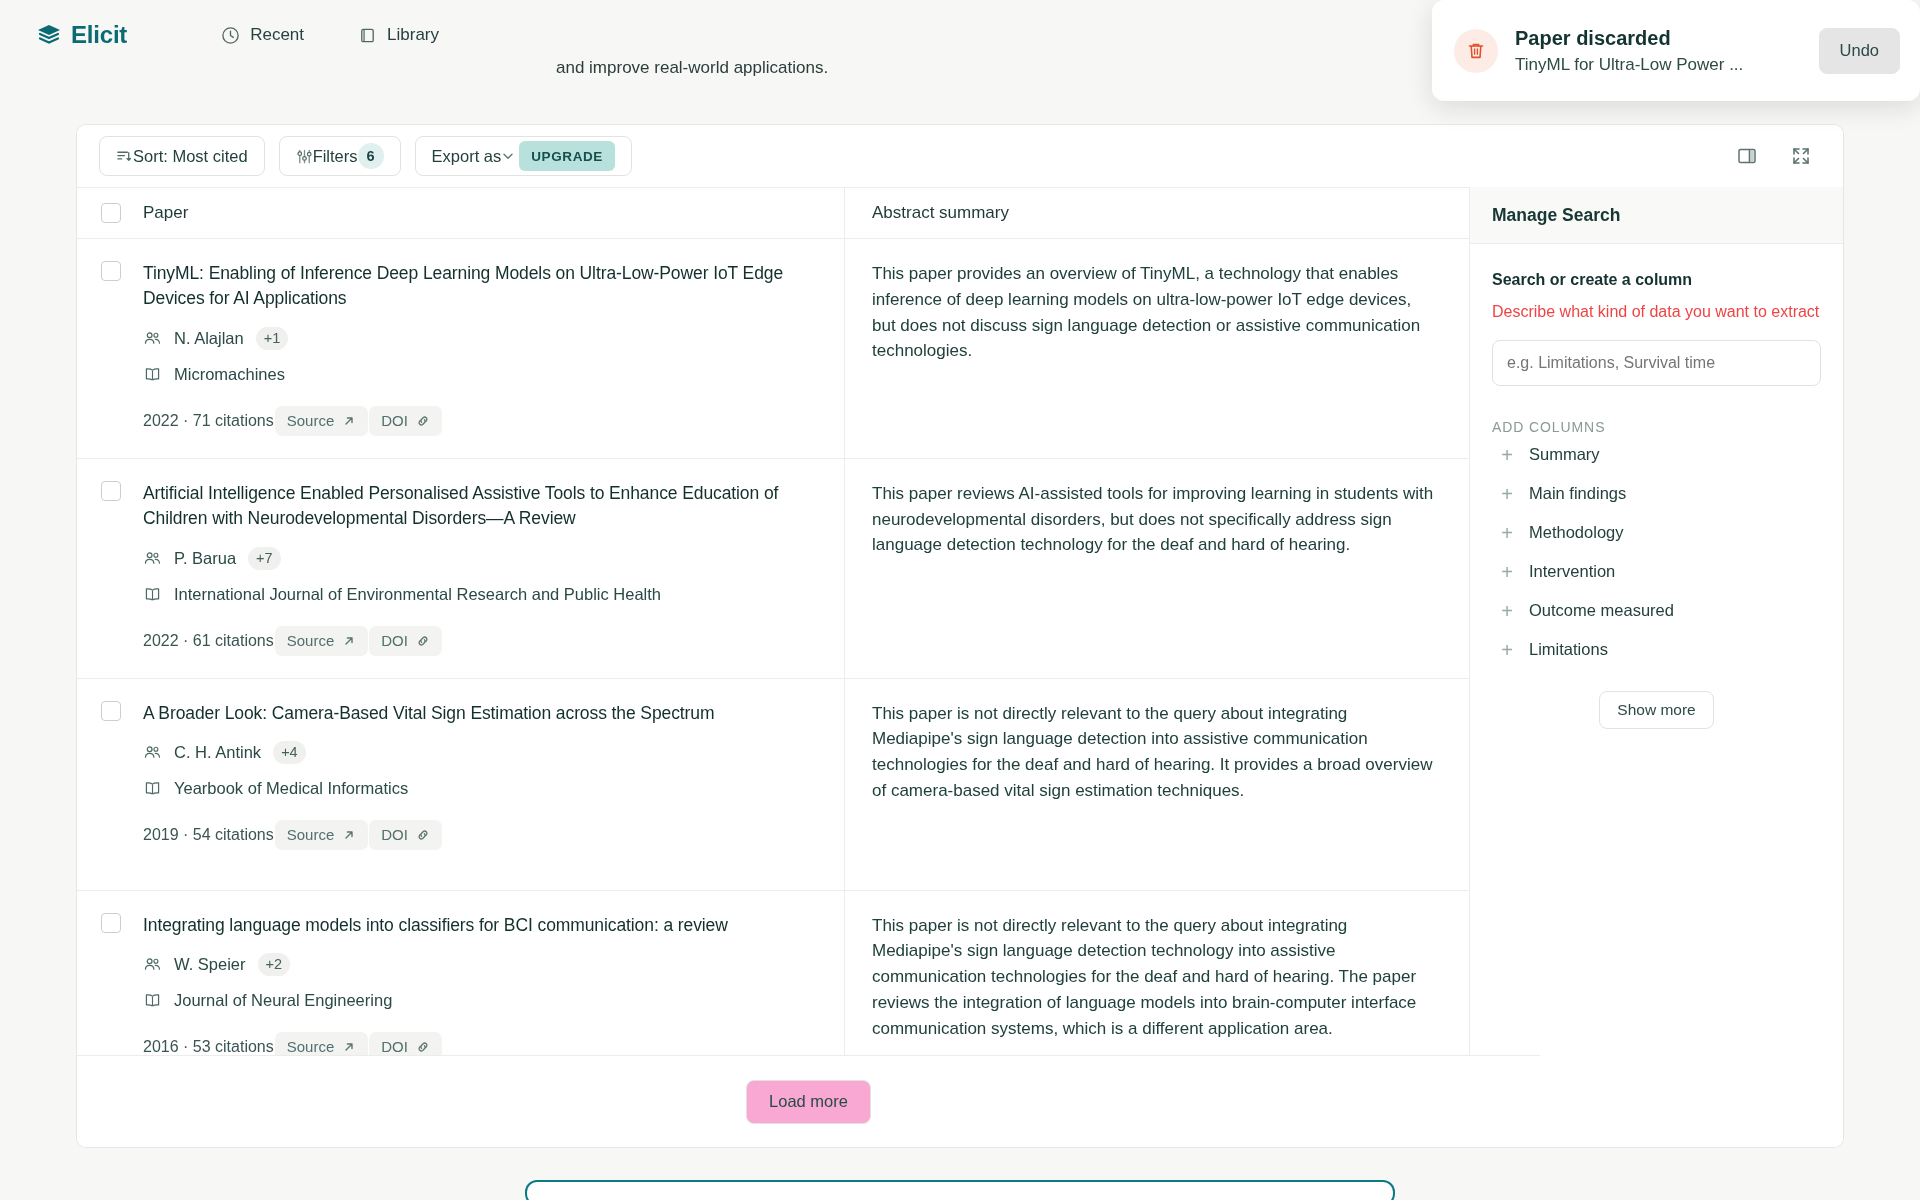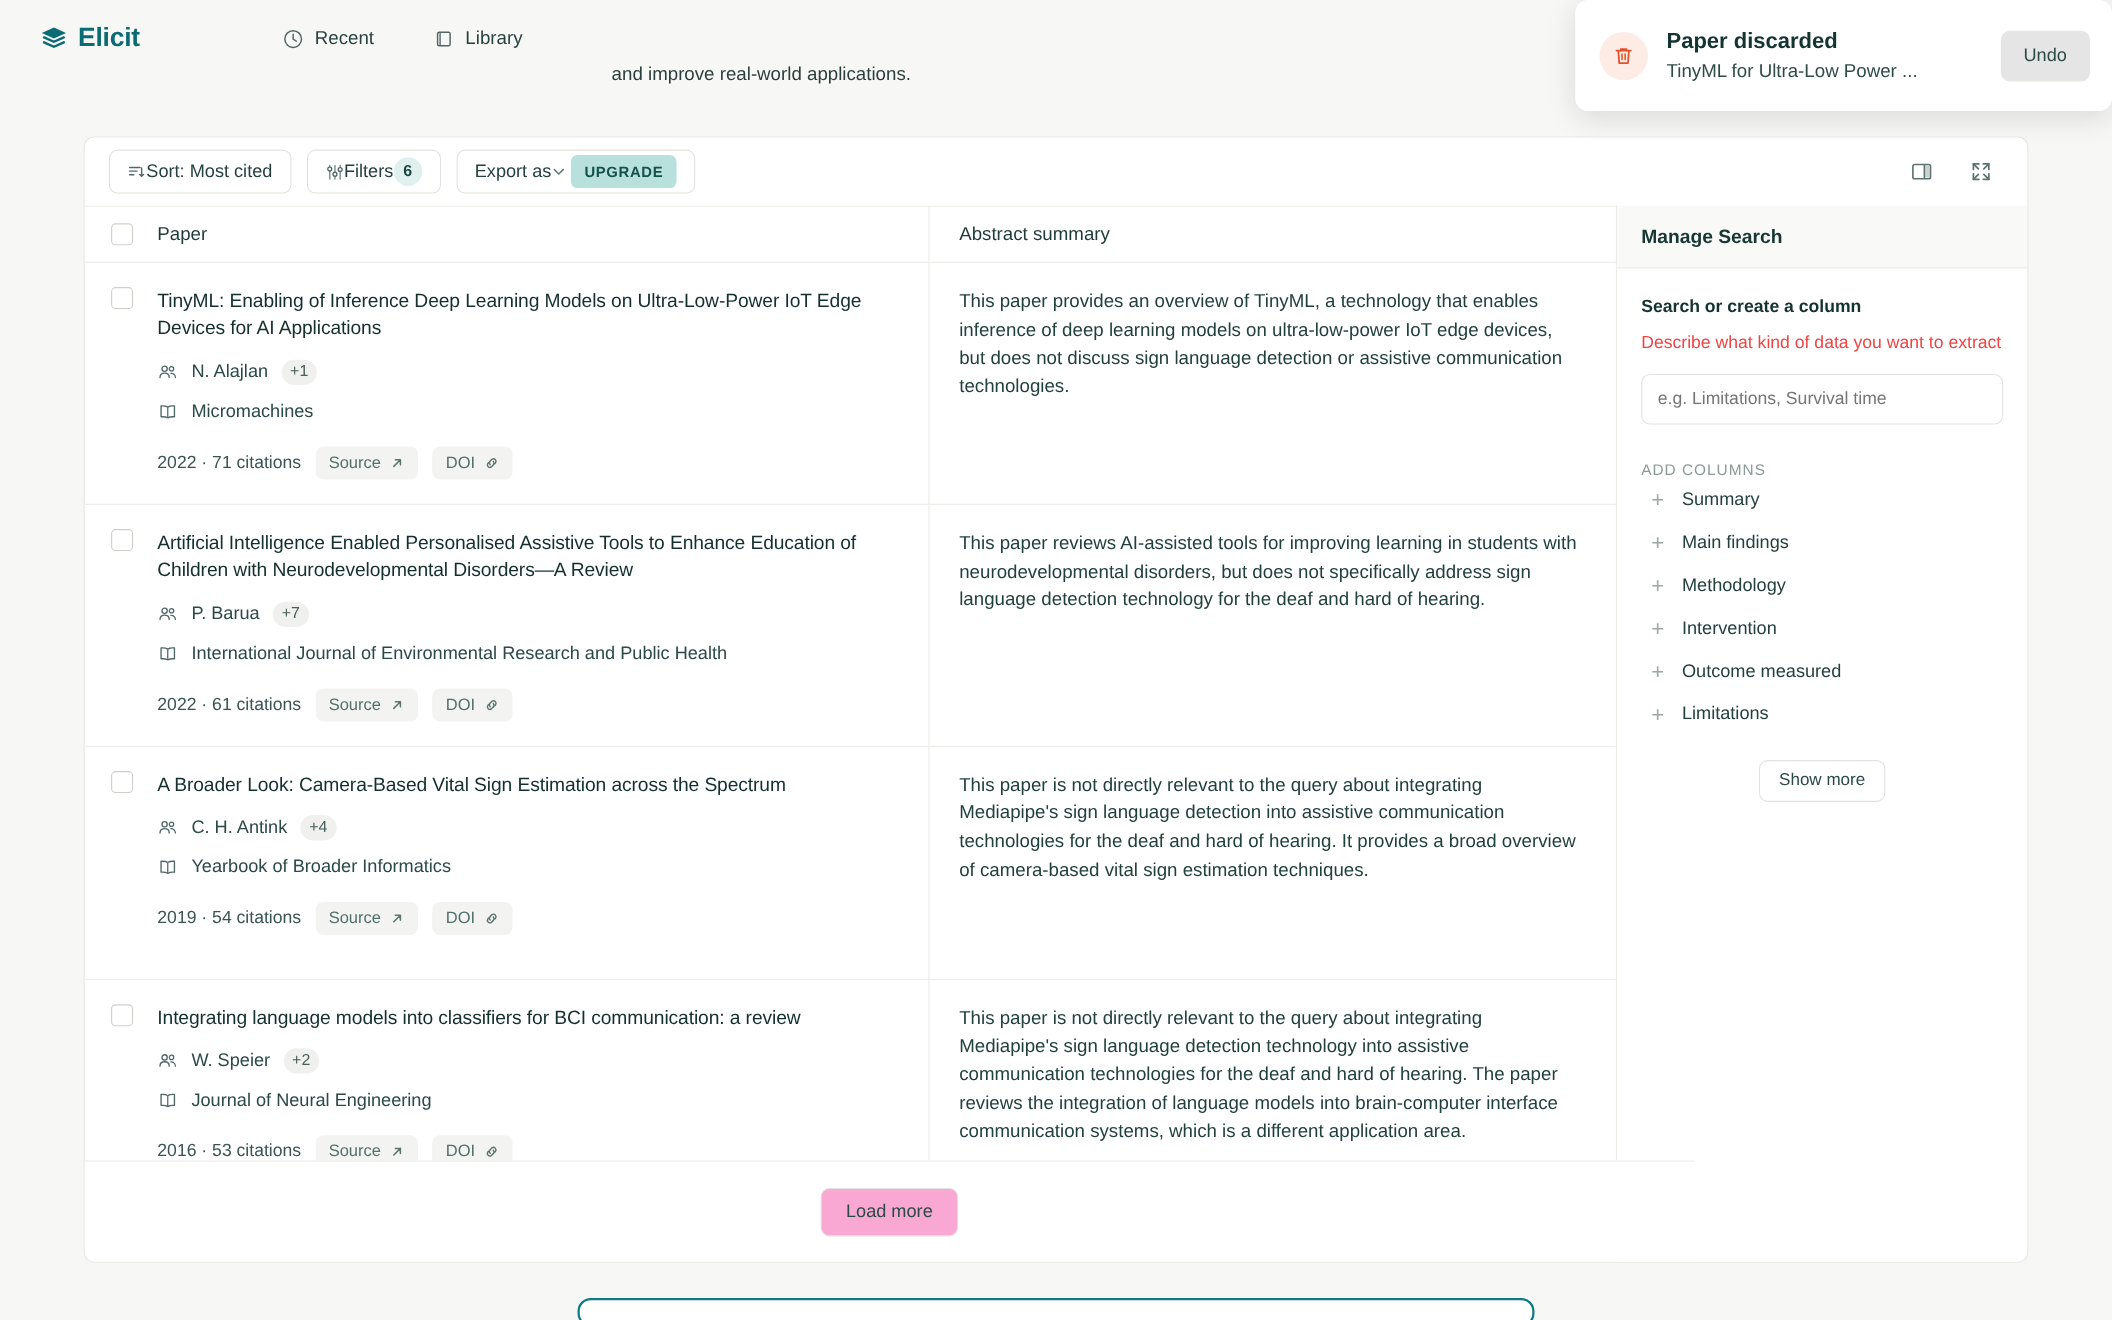--- a/index.html
+++ b/index.html
@@ -8,21 +8,21 @@
     font-family: "Liberation Sans", sans-serif;
     background: #f7f7f5;
     color: #1f3d3a;
     overflow: hidden;
   }
   .page { position: relative; width: 1920px; height: 1200px; }
 
   
   .topnav {
     position: absolute; top: 0; left: 0; width: 1920px; height: 70px;
-    display: flex; align-items: center; padding-left: 36px; gap: 60px;
+    display: flex; align-items: center; padding-left: 36px; gap: 24px;
     background: #f7f7f5;
   }
   .brand { display: flex; align-items: center; gap: 9px; }
   .brand-name { font-size: 24px; font-weight: 700; color: #0b6b74; letter-spacing: -0.2px; }
   .navlink {
     display: flex; align-items: center; gap: 10px;
     font-size: 17px; color: #26413f; padding: 6px 10px; border-radius: 8px;
   }
   .nav-group { display: flex; align-items: center; gap: 34px; margin-left: 60px; }
   .ic { display: inline-flex; align-items: center; justify-content: center; }
@@ -101,21 +101,21 @@
     letter-spacing: -0.1px;
   }
   .meta-line { display: flex; align-items: center; gap: 12px; margin-top: 15px; }
   .meta-text { font-size: 16.5px; color: #2b4a46; }
   .plus-badge {
     display: inline-flex; align-items: center; justify-content: center;
     height: 23px; min-width: 30px; padding: 0 8px;
     background: #f0f0ee; border-radius: 12px;
     font-size: 14.5px; color: #46605c;
   }
-  .stat-line { display: flex; align-items: center; gap: 13px; margin-top: 22px; }
+  .stat-line { display: flex; align-items: center; gap: 1px; margin-top: 22px; }
   .stat-text { font-size: 16px; color: #3a5551; }
   .chip {
     display: inline-flex; align-items: center; gap: 8px;
     height: 30px; padding: 0 12px; background: #f3f3f1;
     border-radius: 7px; font-size: 15px; color: #51706c;
   }
   .cell-abs { flex: 1; padding: 22px 30px 22px 27px; }
   .abs-text { font-size: 17px; line-height: 1.52; color: #20403c; }
 
   .row-clipped { min-height: 40px; overflow: hidden; opacity: .55; }
@@ -431,21 +431,21 @@
                     <span class="plus-badge">+4</span>
                   </div>
                   <div class="meta-line">
                     <span class="ic">
                       <svg width="19" height="19" viewBox="0 0 20 20">
                         <path d="M10 5.4C8.6 4.3 6.6 4 3.6 4.2V14.6c3-.2 5 .1 6.4 1.2" stroke="#4d6865" stroke-width="1.3" fill="none" stroke-linejoin="round"></path>
                         <path d="M10 5.4c1.4-1.1 3.4-1.4 6.4-1.2V14.6c-3-.2-5 .1-6.4 1.2" stroke="#4d6865" stroke-width="1.3" fill="none" stroke-linejoin="round"></path>
                         <path d="M10 5.6V15.6" stroke="#4d6865" stroke-width="1.2"></path>
                       </svg>
                     </span>
-                    <span class="meta-text">Yearbook of Broader Informatics</span>
+                    <span class="meta-text">Yearbook of Medical Informatics</span>
                   </div>
                   <div class="stat-line">
                     <span class="stat-text">2019 · 54 citations</span>
                     <span class="chip">
                       <span>Source</span>
                       <span class="ic">
                         <svg width="14" height="14" viewBox="0 0 14 14">
                           <path d="M4 10L10 4M10 4H5.4M10 4V8.6" stroke="#5c7571" stroke-width="1.4" fill="none" stroke-linecap="round" stroke-linejoin="round"></path>
                         </svg>
                       </span>

